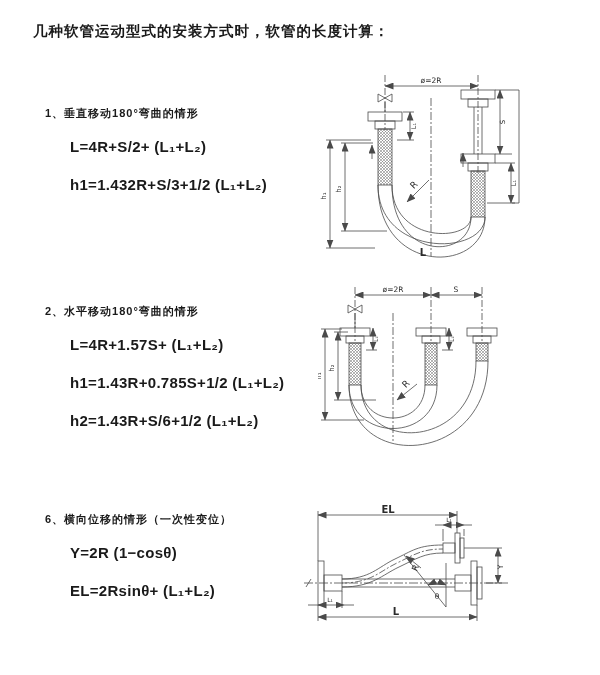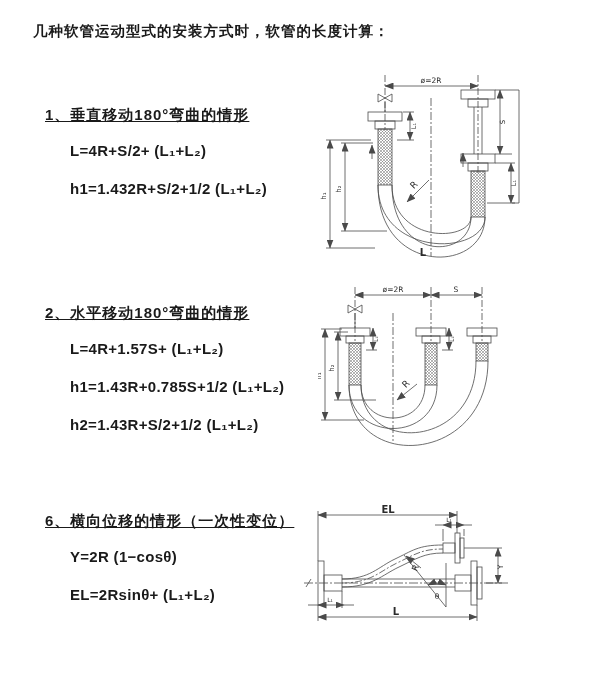--- a/index.html
+++ b/index.html
@@ -9,48 +9,48 @@
     overflow:hidden;
   }
   .doc-title {
     position:absolute; left:33px; top:22px;
     font-size:14.5px; font-weight:bold; letter-spacing:1px;
   }
   .section { position:absolute; left:45px; width:290px; }
   .sec-1 { top:106px; }
   .sec-2 { top:304px; }
   .sec-3 { top:512px; }
-  .sec-heading { font-size:15px; font-weight:bold; letter-spacing:1px; margin:0 0 10px 0;text-decoration:underline; }
+  .sec-heading { font-size:11px; font-weight:bold; letter-spacing:1px; margin:0 0 10px 0; }
   .formula { font-size:15px; font-weight:bold; margin:8px 0 0 25px; height:30px;
              display:flex; align-items:center; letter-spacing:0.3px; white-space:nowrap; }
   .diagram { position:absolute; }
   .d1 { left:315px; top:70px; }
   .d2 { left:318px; top:283px; }
   .d3 { left:300px; top:505px; }
   svg { display:block; }
   svg text { font-family:"DejaVu Sans","Liberation Sans",sans-serif; fill:#2b2b2b; }
 </style>
 </head>
 <body>
 
 <div class="page">
 
   <div class="doc-title">几种软管运动型式的安装方式时，软管的长度计算：</div>
 
   <div class="section sec-1">
     <p class="sec-heading">1、垂直移动180°弯曲的情形</p>
     <div class="formula">L=4R+S/2+ (L₁+L₂)</div>
-    <div class="formula">h1=1.432R+S/2+1/2 (L₁+L₂)</div>
+    <div class="formula">h1=1.432R+S/3+1/2 (L₁+L₂)</div>
   </div>
 
   <div class="section sec-2">
     <p class="sec-heading">2、水平移动180°弯曲的情形</p>
     <div class="formula">L=4R+1.57S+ (L₁+L₂)</div>
     <div class="formula">h1=1.43R+0.785S+1/2 (L₁+L₂)</div>
-    <div class="formula">h2=1.43R+S/2+1/2 (L₁+L₂)</div>
+    <div class="formula">h2=1.43R+S/6+1/2 (L₁+L₂)</div>
   </div>
 
   <div class="section sec-3">
     <p class="sec-heading">6、横向位移的情形（一次性变位）</p>
     <div class="formula">Y=2R (1−cosθ)</div>
     <div class="formula">EL=2Rsinθ+ (L₁+L₂)</div>
   </div>
 
   <svg class="diagram d1" width="250" height="192" viewBox="0 0 250 192">
     <defs>

